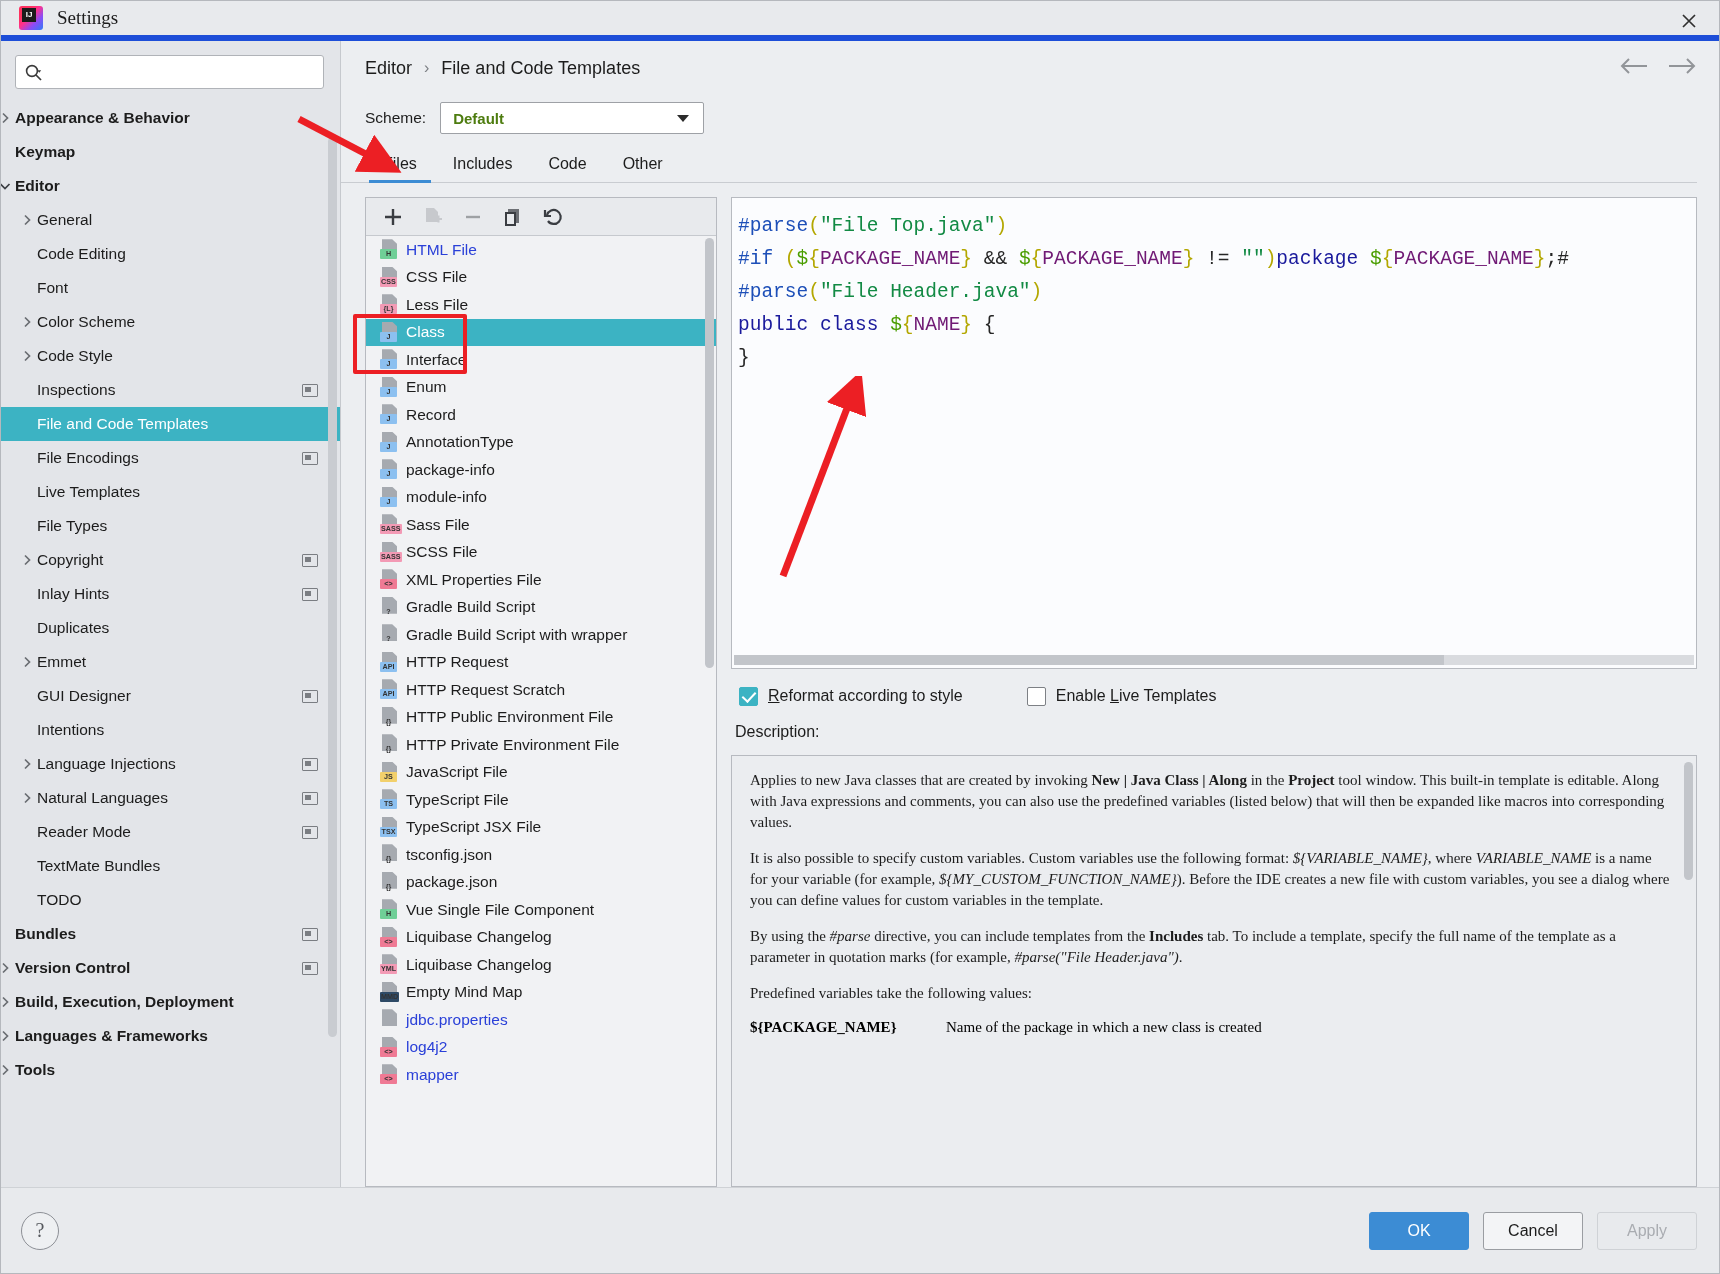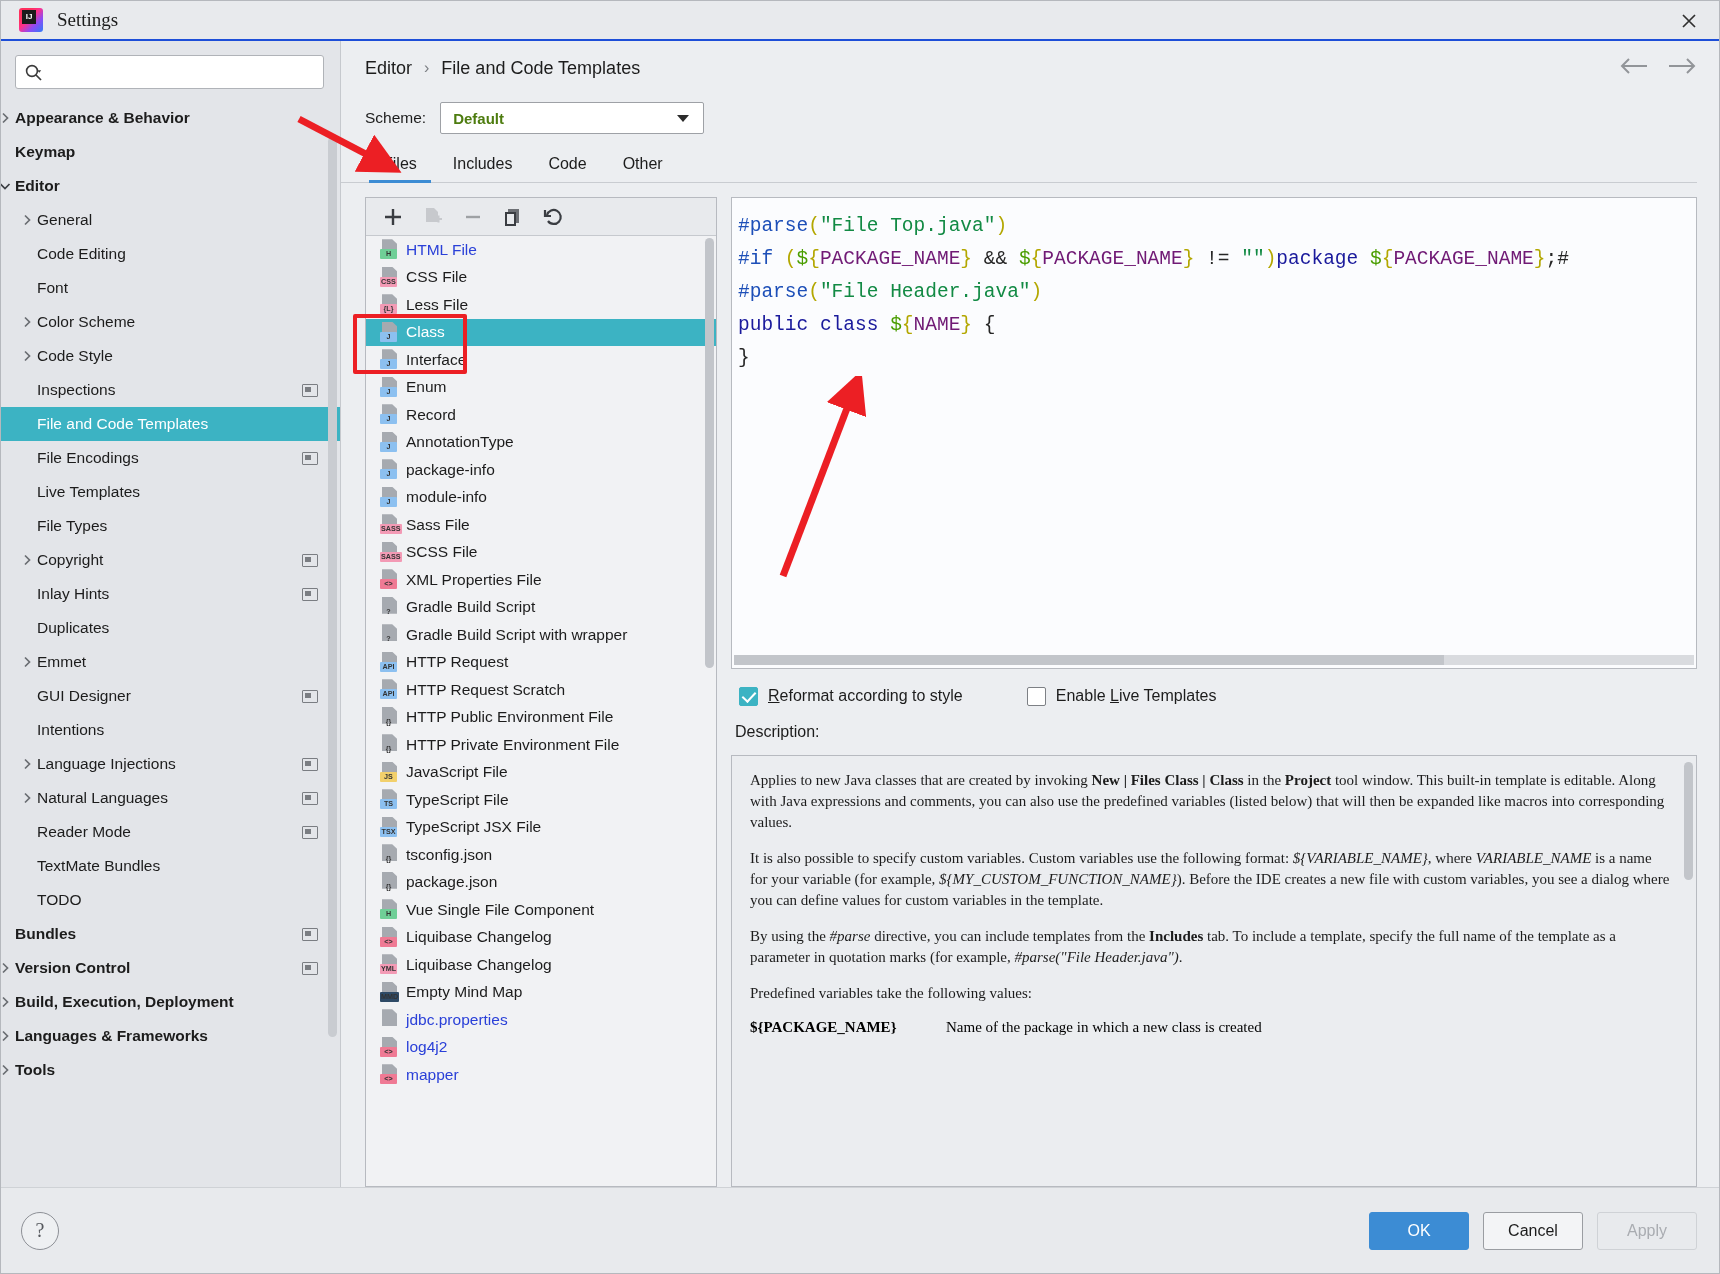--- a/index.html
+++ b/index.html
@@ -18,21 +18,21 @@
     border: 1px solid #b5b8bd;
     display: flex; flex-direction: column;
   }
 
   
   .titlebar {
     height: 40px; flex: 0 0 40px;
     background: #e8eaed;
     display: flex; align-items: center;
     padding: 0 6px 0 18px;
-    border-bottom: 2px solid #1d4ed8;
+    border-bottom: 6px solid #1d4ed8;
     position: relative;
   }
   .ij-logo {
     width: 24px; height: 24px; margin-right: 14px;
     border-radius: 3px;
     position: relative;
     background: linear-gradient(135deg,#fe2f5f 0%, #fe315f 28%, #ff318c 45%, #8a4cf7 70%, #2f7df6 100%);
     overflow: hidden;
     flex: 0 0 24px;
   }
@@ -885,21 +885,21 @@
             </div>
             <div class="cbx" id="cbLive">
               <span class="box"></span>
               <span>Enable <u>L</u>ive Templates</span>
             </div>
           </div>
 
           <div class="desc-label">Description:</div>
           <div class="desc-box">
             <div id="descBody">
-                <p><span>Applies to new Java classes that are created by invoking </span><b>New | Files Class | Class</b><span> in the </span><b>Project</b><span> tool window. This built-in template is editable. Along with Java expressions and comments, you can also use the predefined variables (listed below) that will then be expanded like macros into corresponding values.</span></p>
+                <p><span>Applies to new Java classes that are created by invoking </span><b>New | Java Class | Along</b><span> in the </span><b>Project</b><span> tool window. This built-in template is editable. Along with Java expressions and comments, you can also use the predefined variables (listed below) that will then be expanded like macros into corresponding values.</span></p>
                 <p><span>It is also possible to specify custom variables. Custom variables use the following format: </span><i>${VARIABLE_NAME}</i><span>, where </span><i>VARIABLE_NAME</i><span> is a name for your variable (for example, </span><i>${MY_CUSTOM_FUNCTION_NAME}</i><span>). Before the IDE creates a new file with custom variables, you see a dialog where you can define values for custom variables in the template.</span></p>
                 <p><span>By using the </span><i>#parse</i><span> directive, you can include templates from the </span><b>Includes</b><span> tab. To include a template, specify the full name of the template as a parameter in quotation marks (for example, </span><i>#parse("File Header.java")</i><span>.</span></p>
                 <p><span>Predefined variables take the following values:</span></p>
                 <div class="var-row">
                   <span class="vname">${PACKAGE_NAME}</span>
                   <span>Name of the package in which a new class is created</span>
                 </div>
               </div>
             <div class="desc-vscroll"></div>
           </div>

